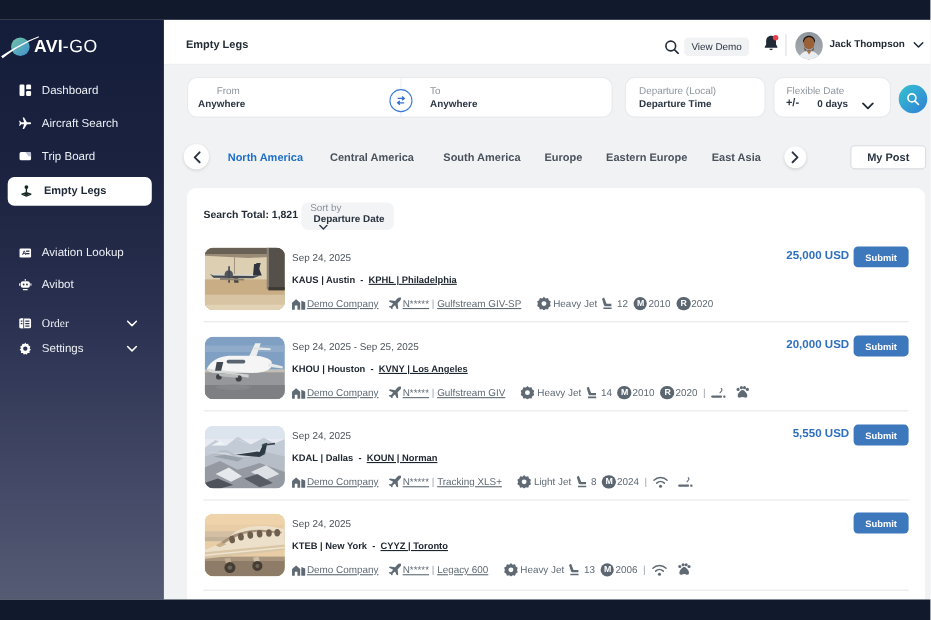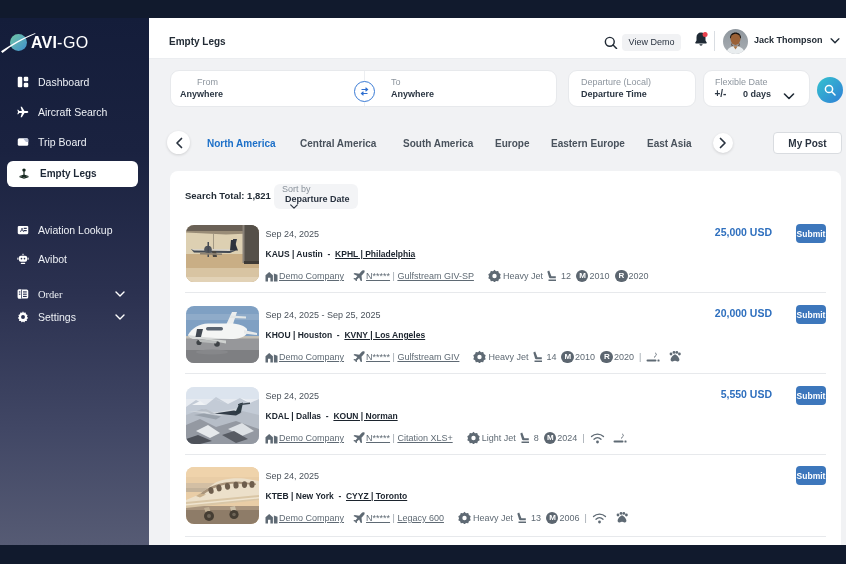--- a/index.html
+++ b/index.html
@@ -47,21 +47,21 @@
 
 .row { position:absolute; left:0; width:671px; height:81px; }
 .row .thumb { position:absolute; left:16px; top:0px; width:73px; height:57px; border-radius:8px; overflow:hidden; }
 .row .date { position:absolute; left:95.5px; top:3.5px; font-size:9px; color:#49515a; }
 .row .route { position:absolute; left:95.5px; top:23.5px; font-size:8.5px; font-weight:bold; color:#1c242e; }
 .row .route .und { text-decoration:underline; }
 .row .det { position:absolute; left:95px; top:44px; font-size:9px; color:#5f6a74; display:flex; align-items:center; white-space:nowrap; }
 .row .det .u { text-decoration:underline; }
 .row .det svg { flex:0 0 auto; }
 .row .price { position:absolute; right:69px; top:0.5px; font-size:10.5px; font-weight:bold; color:#2e6fbe; }
-.row .submit { position:absolute; right:15px; top:-1px; width:30px; height:18.5px; background:#3d77bc; border-radius:4px; color:#fff; font-size:8.5px; font-weight:bold; display:flex; align-items:center; justify-content:center; }
+.row .submit { position:absolute; right:15px; top:-1px; width:50px; height:18.5px; background:#3d77bc; border-radius:4px; color:#fff; font-size:8.5px; font-weight:bold; display:flex; align-items:center; justify-content:center; }
 .sep { position:absolute; left:15px; width:641px; height:1px; background:#e7e9ec; }
 .mrk { display:inline-flex; width:12.5px; height:12.5px; border-radius:50%; background:#5c6670; color:#fff; font-size:8px; font-weight:bold; align-items:center; justify-content:center; letter-spacing:-0.5px; }
 </style>
 </head>
 <body>
 <div id="topstrip"></div>
 <div id="botstrip"></div>
 <div id="sidebar">
   <div class="logo">
     <svg width="19" height="26" viewBox="0 0 19 26" style="overflow:visible;">
@@ -374,21 +374,21 @@
       <div class="route">KDAL | Dallas&nbsp; -&nbsp; <span class="und">KOUN | Norman</span></div>
       <div class="det">
         <svg width="13" height="12" viewBox="0 0 13 12" style="margin-right:1px;">
             <path d="M0.5 11.5 V5.2 L4.2 2 L7.9 5.2 V11.5 H5.4 V7.8 H3 V11.5 Z" fill="#5f6a74"></path>
             <path d="M8.9 11.5 V3.4 L12.5 4.8 V11.5 Z" fill="#5f6a74"></path>
           </svg>
         <span class="u">Demo Company</span><span style="width:8.5px;"></span>
         <svg width="12" height="11" viewBox="0 0 12 11" style="margin-right:1.5px;">
             <path d="M11.5 0.5 C10.2 0.1 9 0.5 8.2 1.4 L6.2 3.7 L1.5 2.9 L0.5 4 L4.4 5.9 L2.6 8.2 L1.1 8.1 L0.4 9 L2.3 9.8 L3 11.6 L3.9 10.9 L3.9 9.4 L6.1 7.6 L8 11.5 L9 10.4 L8.5 5.7 L10.7 3.3 C11.5 2.4 11.8 1.8 11.5 0.5 Z" fill="#5f6a74"></path>
           </svg>
-        <span class="u">N*****</span><span style="color:#9aa2aa;">&nbsp;|&nbsp;</span><span class="u">Citation XLS+</span><span style="width:14px;"></span>
+        <span class="u">N*****</span><span style="color:#9aa2aa;">&nbsp;|&nbsp;</span><span class="u">Tracking XLS+</span><span style="width:14px;"></span>
         <svg width="13" height="13" viewBox="0 0 13 13" style="margin-right:2px;">
             <path d="M6.5 0.8 L8 2.3 L10.2 2 L10.9 4 L12.7 5.2 L12 7.2 L12.7 9.2 L10.9 10.3 L10.2 12.3 L8 12 L6.5 13.4 L5 12 L2.8 12.3 L2.1 10.3 L0.3 9.2 L1 7.2 L0.3 5.2 L2.1 4 L2.8 2 L5 2.3 Z" fill="#5f6a74"></path>
             <circle cx="6.5" cy="7" r="2.2" fill="#fff"></circle>
           </svg>
         Light Jet<span style="width:4.5px;"></span>
         <svg width="11" height="12" viewBox="0 0 11 12" style="margin-right:2.5px;">
             <path d="M2.2 0.5 L4.4 6.2 H8.8 V8.3 H3.6 C2.8 8.3 2.2 7.9 2 7.2 L0.3 1.6 Z" fill="#5f6a74"></path>
             <path d="M1.5 9.5 H9 V11 H1.5 Z" fill="#5f6a74"></path>
           </svg>
         8<span style="width:5px;"></span>

